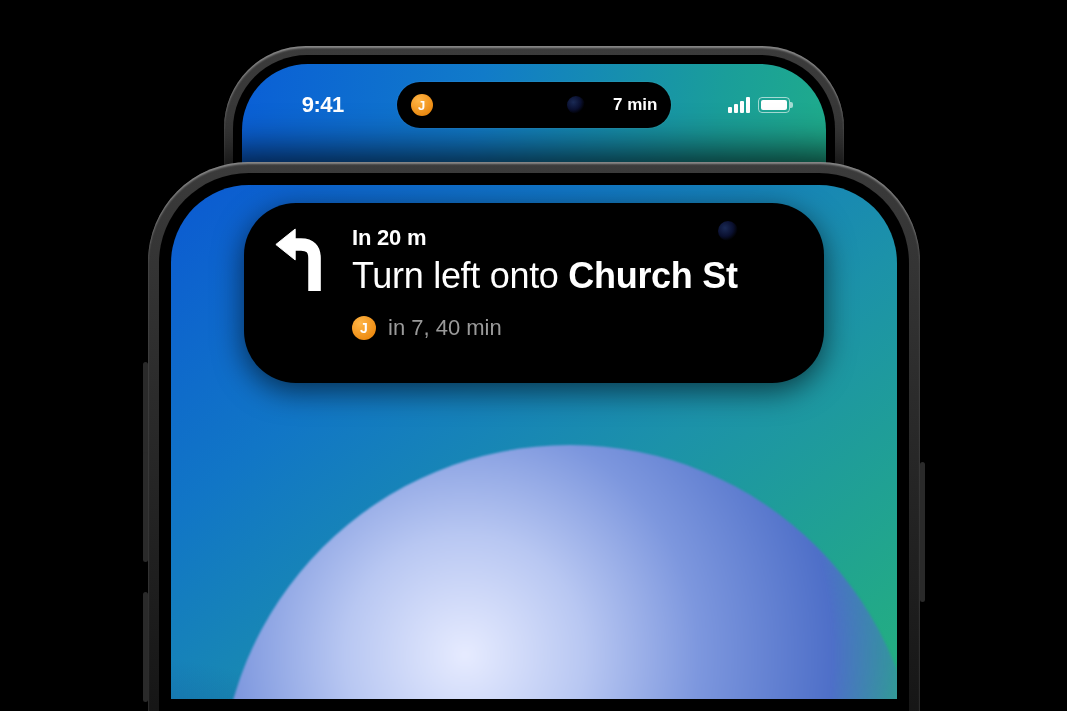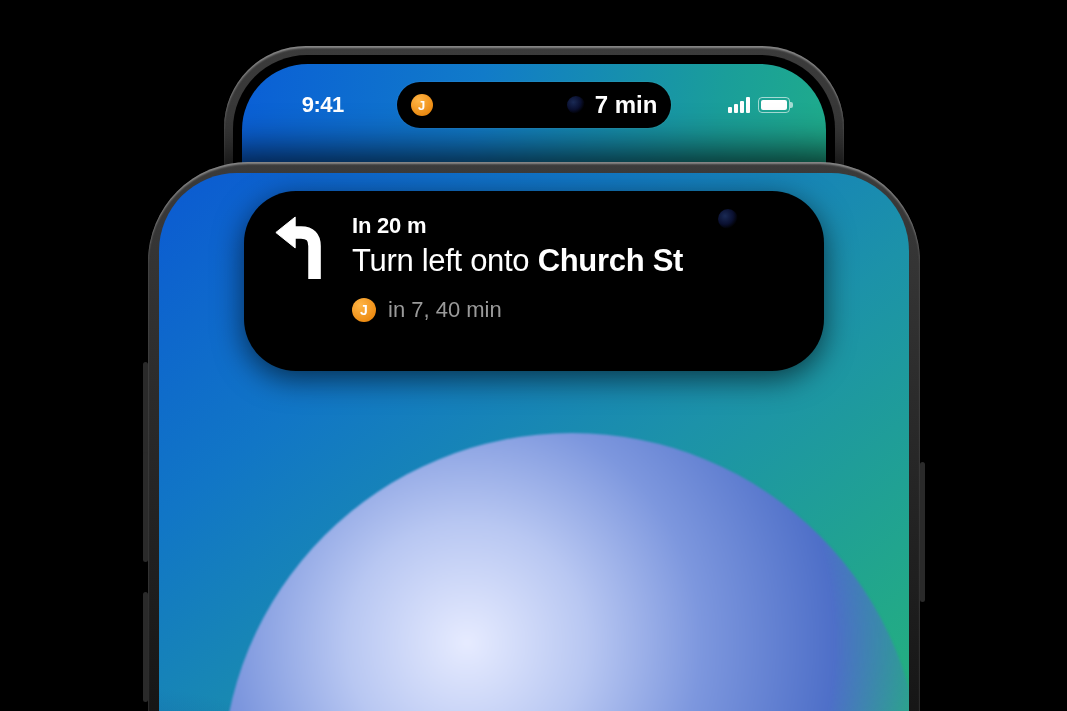--- a/index.html
+++ b/index.html
@@ -91,21 +91,21 @@
     background: radial-gradient(circle at 35% 30%, #ffb546, #e77d00);
     color: #fff;
     font-size: 13px;
     font-weight: 700;
     display: flex;
     align-items: center;
     justify-content: center;
     line-height: 1;
   }
   .island-pill .eta {
-    font-size: 24px;
+    font-size: 17px;
     font-weight: 600;
   }
 
   
   .cell-bars {
     display: flex;
     align-items: flex-end;
     gap: 2px;
     height: 16px;
   }
@@ -168,21 +168,21 @@
     box-shadow: 0 140px 0 0 #2a2a2a, 0 -90px 0 0 #2a2a2a;
   }
   .phone-front::after{ 
     right:-5px; top:300px; width:5px; height:140px;
   }
 
   .phone-front .bezel{
     width:100%;height:100%;
     border-radius:90px 90px 0 0;
     background:#000;
-    padding:0;
+    padding:12px;
   }
   .phone-front .screen{
     width:100%;height:100%;
     border-radius:78px 78px 0 0;
     position:relative;
     overflow:hidden;
     background:
       radial-gradient(900px 600px at 75% 170%, #c7d986 0%, #9cc77a 16%, rgba(156,199,122,0) 38%),
       radial-gradient(1100px 900px at -10% 170%, #0f2f6b 0%, #123e8f 20%, rgba(18,62,143,0) 45%),
       linear-gradient(140deg,#0b5ad2 0%,#1176c6 30%,#1c92a9 60%,#24b07e 100%);
@@ -235,21 +235,21 @@
     flex-direction:column;
     gap:4px;
     min-width:0;
   }
   .distance{
     font-size:22px;
     font-weight:700;
     letter-spacing:-0.2px;
   }
   .maneuver{
-    font-size:31px;
+    font-size:36px;
     font-weight:500;
     letter-spacing:-0.3px;
     white-space:nowrap;
   }
   .maneuver b{ font-weight:800; }
   .sub-row{
     margin-top:14px;
     display:flex;
     align-items:center;
     gap:12px;

